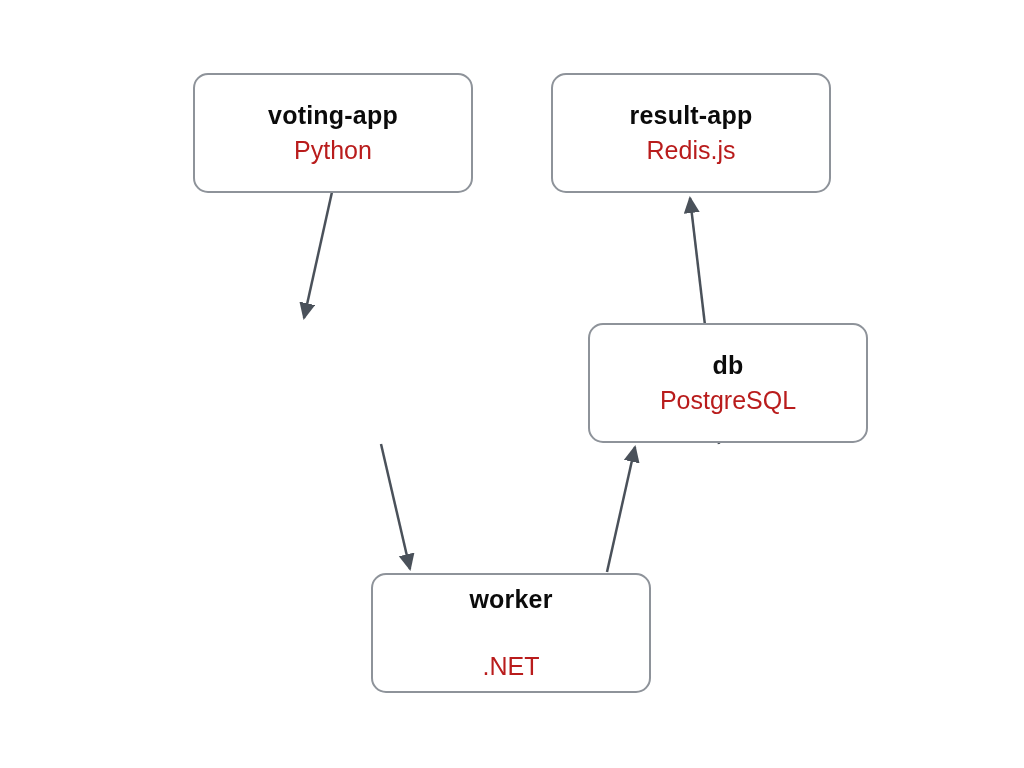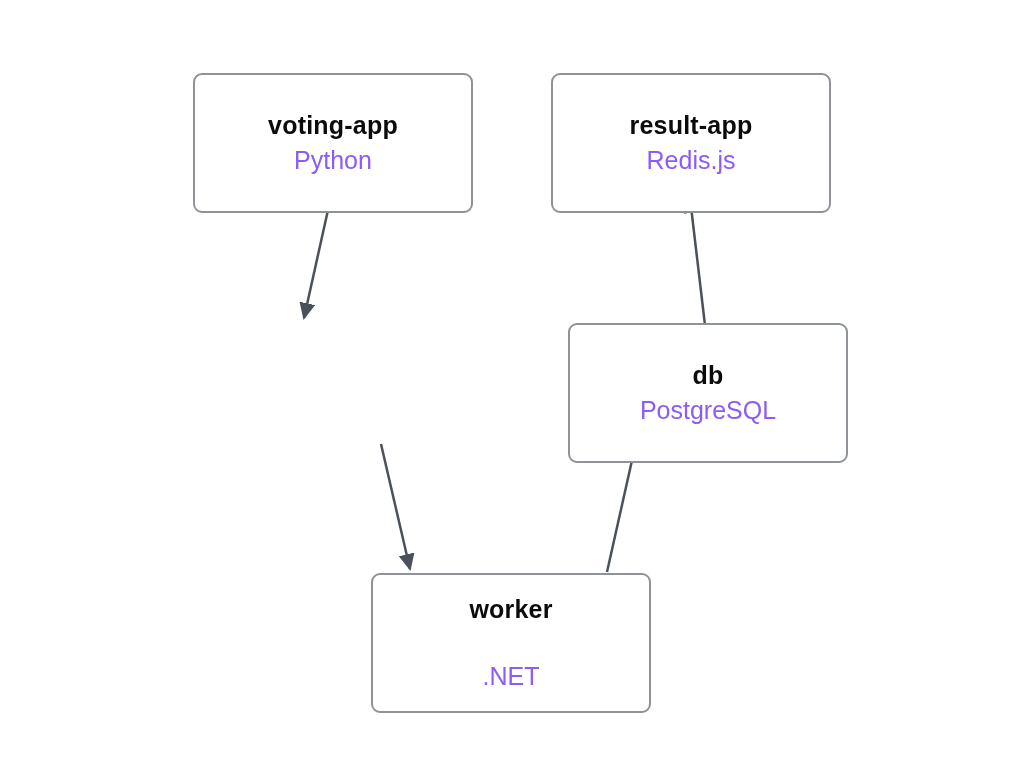--- a/index.html
+++ b/index.html
@@ -19,48 +19,48 @@
     position: absolute;
     left: 0;
     top: 0;
     width: 1024px;
     height: 768px;
     pointer-events: none;
   }
   .node {
     position: absolute;
     width: 280px;
-    height: 140px;
+    height: 120px;
     box-sizing: border-box;
     background: #ffffff;
     border: 2px solid #8e939a;
-    border-radius: 9px;
+    border-radius: 15px;
     display: flex;
     flex-direction: column;
     align-items: center;
     justify-content: center;
     text-align: center;
   }
   .node .title {
     font-weight: bold;
     font-size: 25px;
     line-height: 35px;
     color: #0b0b0b;
     letter-spacing: 0.2px;
   }
   .node .subtitle {
     font-weight: normal;
     font-size: 25px;
     line-height: 35px;
-    color: #8b5cf6;
+    color: #b91c1c;
   }
   .node-voting-app { left: 193px; top: 73px; }
   .node-result-app { left: 551px; top: 73px; align-items: center; }
   .node-redis      { left: 155px; top: 323px; }
-  .node-db         { left: 568px; top: 323px; }
+  .node-db         { left: 588px; top: 323px; }
   .node-worker     { left: 371px; top: 573px; gap: 32px; }
 </style>
 </head>
 <body>
 
 <div class="canvas">
 
   <svg class="edges-layer" width="1024" height="768" viewBox="0 0 1024 768" xmlns="http://www.w3.org/2000/svg">
     <defs>
       <marker id="arrowhead" markerUnits="userSpaceOnUse" markerWidth="20" markerHeight="18" refX="15" refY="8" orient="auto">

